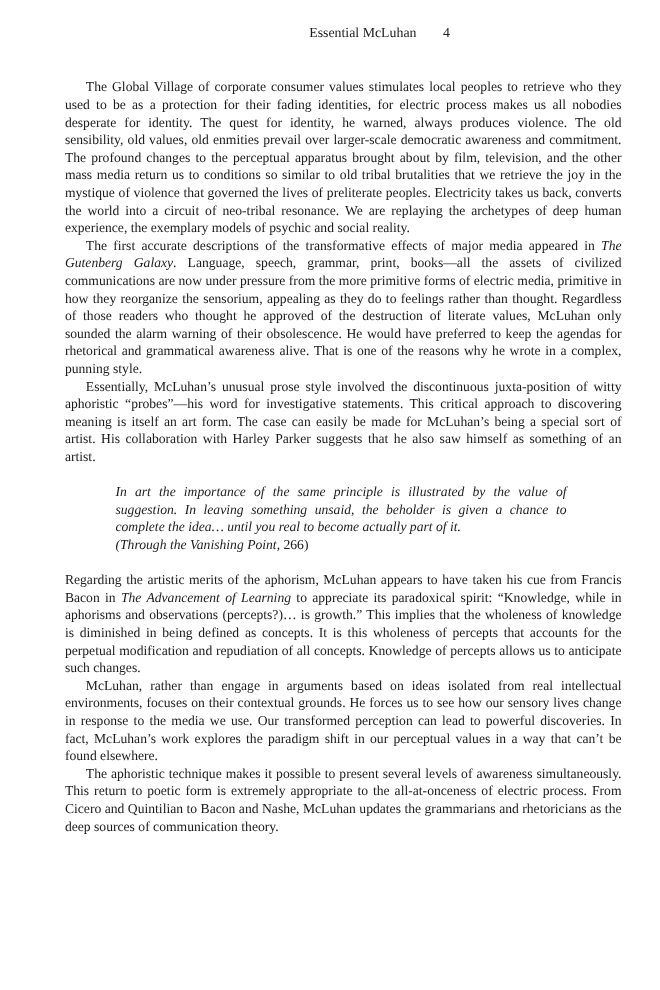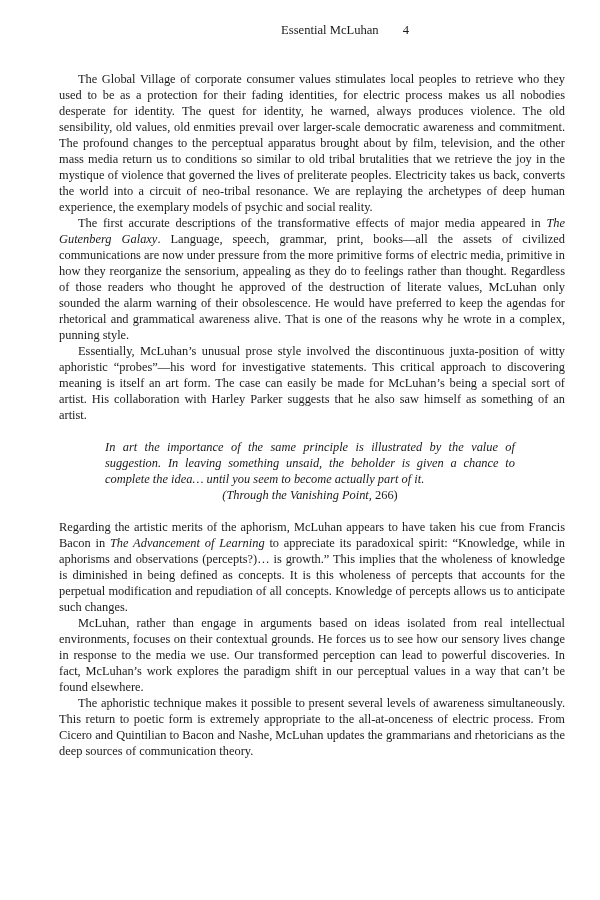--- a/index.html
+++ b/index.html
@@ -45,40 +45,40 @@
   }
   p.body.indent {
     text-indent: 19px;
   }
   p.quote {
     margin: 16px 50px 0 46px;
     text-align: justify;
   }
   p.quote_attr {
     margin: 0 50px 0 46px;
-    text-align: center;
+    text-align: left;
   }
   p.quote_attr + p.body {
     margin-top: 16px;
   }
   .it {
     font-style: italic;
   }
 </style>
 </head>
 <body>
 
 <div class="page">
   <div class="running-header">
     <span>Essential McLuhan</span>
     <span>4</span>
   </div>
   <div class="page-body">
       <p class="body indent"><span>The Global Village of corporate consumer values stimulates local peoples to retrieve who they used to be as a protection for their fading identities, for electric process makes us all nobodies desperate for identity. The quest for identity, he warned, always produces violence. The old sensibility, old values, old enmities prevail over larger-scale democratic awareness and commitment. The profound changes to the perceptual apparatus brought about by film, television, and the other mass media return us to conditions so similar to old tribal brutalities that we retrieve the joy in the mystique of violence that governed the lives of preliterate peoples. Electricity takes us back, converts the world into a circuit of neo-tribal resonance. We are replaying the archetypes of deep human experience, the exemplary models of psychic and social reality.</span></p>
       <p class="body indent"><span>The first accurate descriptions of the transformative effects of major media appeared in </span><span class="it">The Gutenberg Galaxy</span><span>. Language, speech, grammar, print, books—all the assets of civilized communications are now under pressure from the more primitive forms of electric media, primitive in how they reorganize the sensorium, appealing as they do to feelings rather than thought. Regardless of those readers who thought he approved of the destruction of literate values, McLuhan only sounded the alarm warning of their obsolescence. He would have preferred to keep the agendas for rhetorical and grammatical awareness alive. That is one of the reasons why he wrote in a complex, punning style.</span></p>
       <p class="body indent"><span>Essentially, McLuhan’s unusual prose style involved the discontinuous juxta-position of witty aphoristic “probes”—his word for investigative statements. This critical approach to discovering meaning is itself an art form. The case can easily be made for McLuhan’s being a special sort of artist. His collaboration with Harley Parker suggests that he also saw himself as something of an artist.</span></p>
-      <p class="quote"><span class="it">In art the importance of the same principle is illustrated by the value of suggestion. In leaving something unsaid, the beholder is given a chance to complete the idea… until you seem to become actually part of it.</span></p>
+      <p class="quote"><span class="it">In art the importance of the same principle is illustrated by the value of suggestion. In leaving something unsaid, the beholder is given a chance to complete the idea… until you real to become actually part of it.</span></p>
       <p class="quote_attr"><span class="it">(Through the Vanishing Point,</span><span> 266)</span></p>
       <p class="body"><span>Regarding the artistic merits of the aphorism, McLuhan appears to have taken his cue from Francis Bacon in </span><span class="it">The Advancement of Learning</span><span> to appreciate its paradoxical spirit: “Knowledge, while in aphorisms and observations (percepts?)… is growth.” This implies that the wholeness of knowledge is diminished in being defined as concepts. It is this wholeness of percepts that accounts for the perpetual modification and repudiation of all concepts. Knowledge of percepts allows us to anticipate such changes.</span></p>
       <p class="body indent"><span>McLuhan, rather than engage in arguments based on ideas isolated from real intellectual environments, focuses on their contextual grounds. He forces us to see how our sensory lives change in response to the media we use. Our transformed perception can lead to powerful discoveries. In fact, McLuhan’s work explores the paradigm shift in our perceptual values in a way that can’t be found elsewhere.</span></p>
       <p class="body indent"><span>The aphoristic technique makes it possible to present several levels of awareness simultaneously. This return to poetic form is extremely appropriate to the all-at-onceness of electric process. From Cicero and Quintilian to Bacon and Nashe, McLuhan updates the grammarians and rhetoricians as the deep sources of communication theory.</span></p>
     </div>
 </div>
 
 </body></html>

